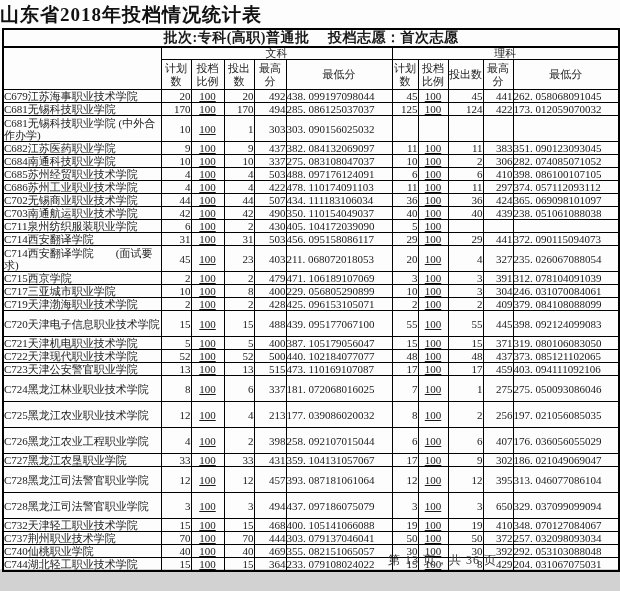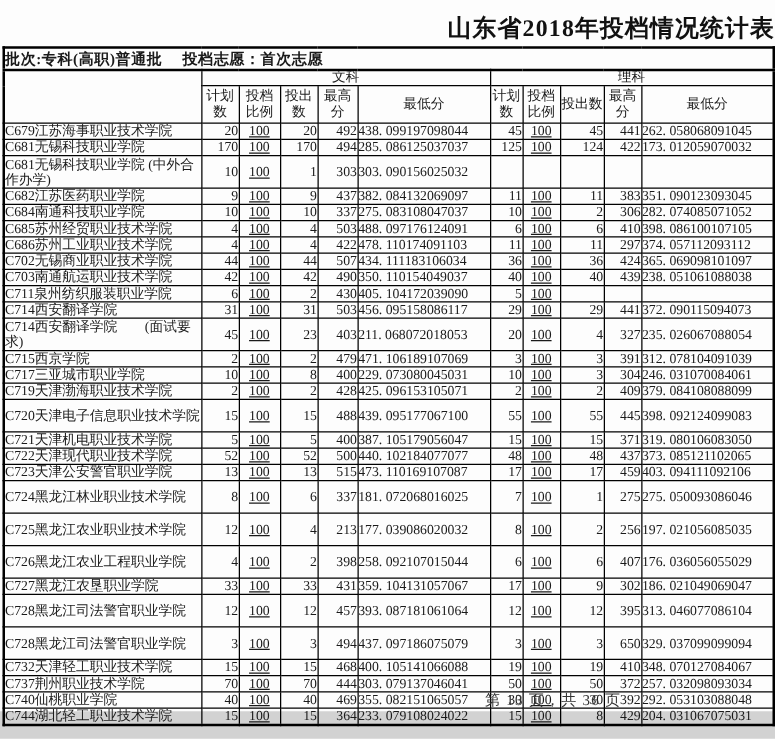--- a/index.html
+++ b/index.html
@@ -3,33 +3,33 @@
 <meta charset="utf-8">
 <style>
   html,body{margin:0;padding:0;}
   body{
     width:620px;height:591px;overflow:hidden;background:#d2d2d2;
     font-family:"Liberation Serif","DejaVu Serif",serif;color:#111;
     position:relative;
   }
   .page{position:absolute;top:0;left:0;width:620px;height:569px;background:#fdfdfd;}
   .doc-title{
-    text-align:right;font-size:19px;font-weight:bold;letter-spacing:1px;
-    padding-top:12px;height:25px;line-height:24px;
+    text-align:left;font-size:19px;font-weight:bold;letter-spacing:1px;
+    padding-top:3px;height:25px;line-height:24px;
   }
   table.stats{
     margin:0 2px;width:616px;border-collapse:collapse;table-layout:fixed;
     border:2px solid #000;
   }
   table.stats td{
     border:1px solid #000;padding:0;font-size:11px;line-height:12px;
     overflow:hidden;vertical-align:middle;color:#1a1a1a;
   }
   tr.subtitle-row td{
-    height:16px;font-size:12px;font-weight:bold;text-align:left;
+    height:16px;font-size:14px;font-weight:bold;text-align:center;
     border-bottom:2px solid #000;white-space:pre;letter-spacing:.5px;line-height:16px;
   }
   tr.group-row td{height:11px;text-align:center;line-height:11px;font-size:11px;margin-left:16px;}
   tr.colhead-row td{
     height:29px;text-align:center;white-space:pre-line;line-height:13px;font-size:11px;
   }
   tbody tr{height:13px;}
   tbody tr.tall{height:26px;padding-left:44px;}
   td.name{
     text-align:left;padding:0 1px 0 2px;font-size:12px;line-height:13px;
@@ -261,21 +261,21 @@
           <td class="num">3</td>
           <td class="num">391</td>
           <td class="min">312. 078104091039</td>
         </tr>
         <tr>
           <td class="name">C717三亚城市职业学院</td>
           <td class="num">10</td>
           <td class="ratio">100</td>
           <td class="num">8</td>
           <td class="num">400</td>
-          <td class="min">229. 073080045031</td>
+          <td class="min">229. 056805290899</td>
           <td class="num">10</td>
           <td class="ratio">100</td>
           <td class="num">3</td>
           <td class="num">304</td>
           <td class="min">246. 031070084061</td>
         </tr>
         <tr>
           <td class="name">C719天津渤海职业技术学院</td>
           <td class="num">2</td>
           <td class="ratio">100</td>

